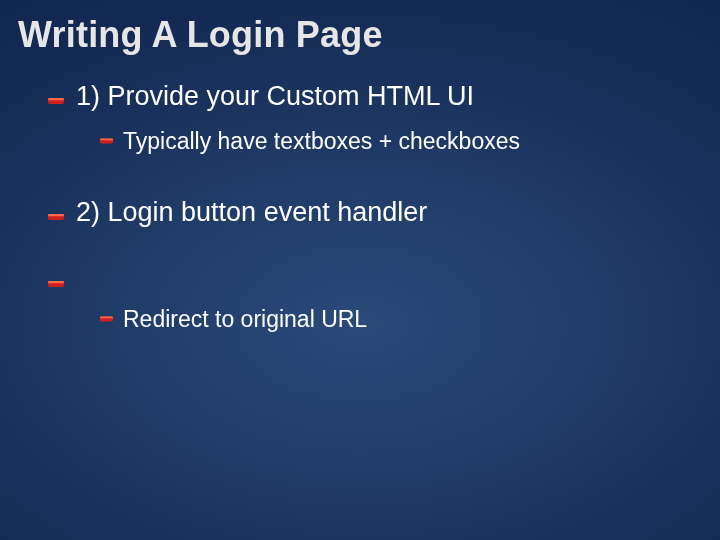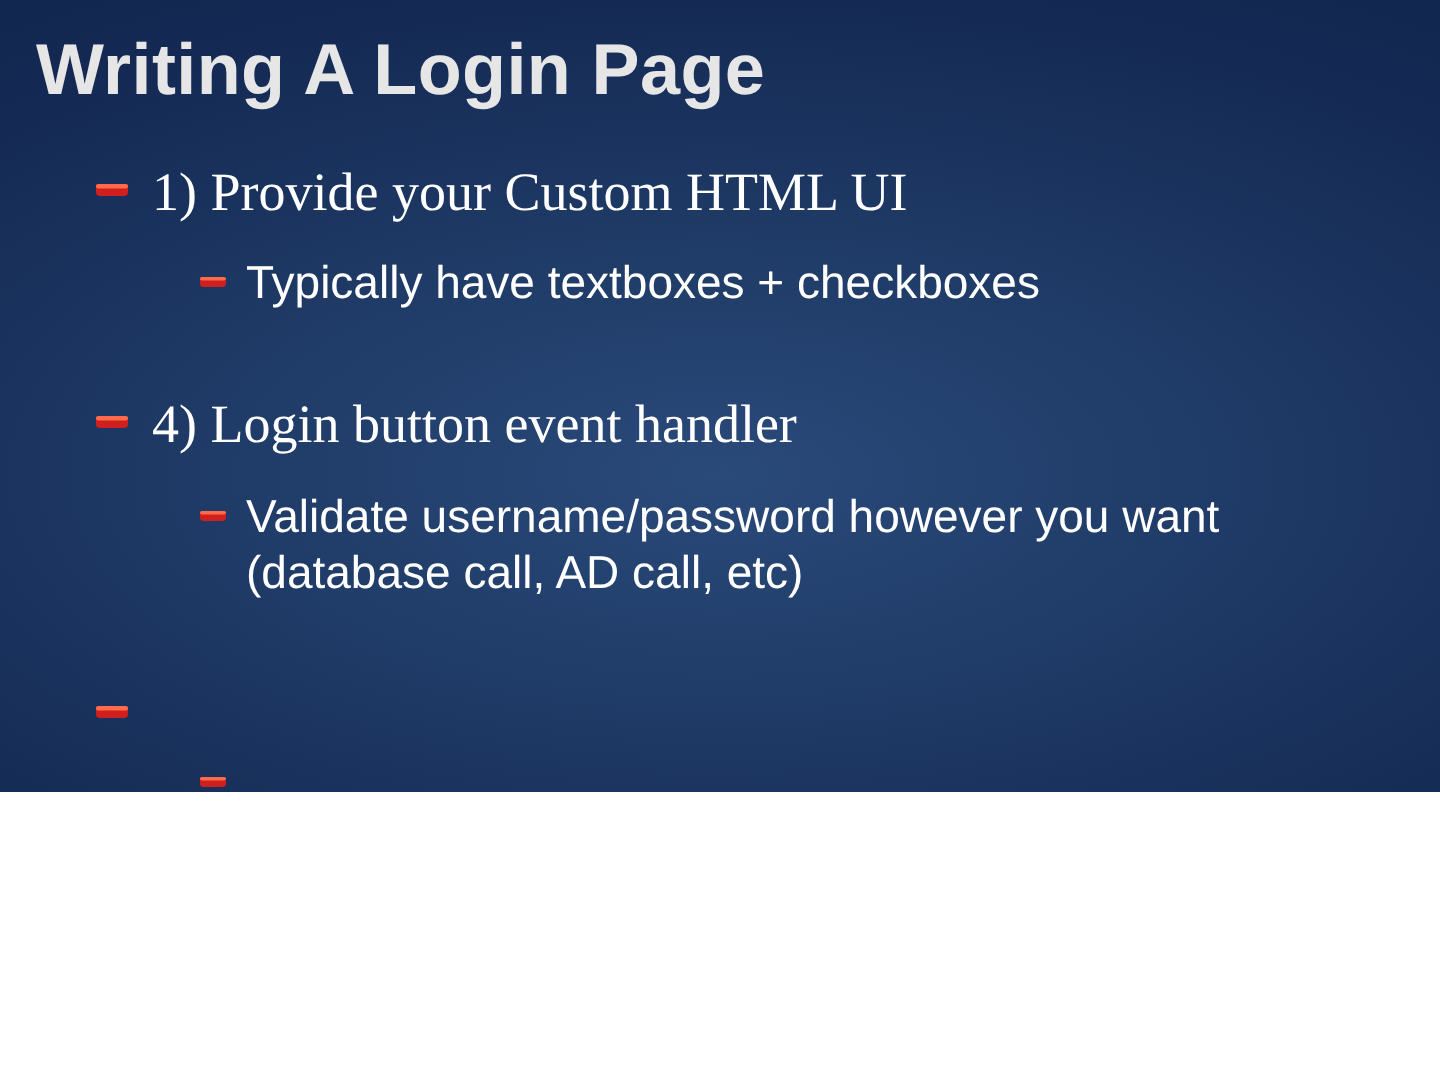--- a/index.html
+++ b/index.html
@@ -5,41 +5,40 @@
   html, body {
     margin: 0;
     padding: 0;
     width: 720px;
     height: 540px;
     overflow: hidden;
     font-family: Arial, Helvetica, sans-serif;
   }
   .slide {
     width: 720px;
-    height: 396px;
+    height: 540px;
     background: radial-gradient(ellipse 120% 100% at 50% 60%, #2a4a7a 0%, #1d3863 35%, #142a54 60%, #0c1f45 100%);
     color: #ffffff;
     box-sizing: border-box;
     position: relative;
   }
   .title {
     font-size: 36px;
     font-weight: bold;
     color: #e6e6e6;
     padding: 14px 0 0 18px;
     letter-spacing: 0.2px;
   }
   .content {
     padding: 24px 40px 0 48px;
   }
   .l1 {
     display: flex;
-    align-items: flex-start;
+    align-items: center;
     margin-top: 18px;
-    font-family: Liberation Serif, serif;
   }
   .l1:first-child {
     margin-top: 0;
   }
   .l1-text {
     font-size: 27px;
     line-height: 1.2;
     color: #ffffff;
   }
   .l2-group {
@@ -101,43 +100,35 @@
       </div>
     </div>
 
     <div class="section-gap"></div>
 
     <div class="l1">
       <svg class="bullet" viewBox="0 0 16 12">
         <rect x="0" y="3" width="16" height="6" rx="2" fill="#d01f1f"></rect>
         <rect x="0" y="3" width="16" height="2.2" rx="1" fill="#ff6a4a"></rect>
       </svg>
-      <div class="l1-text">4) Login button event handler</div>
-    </div>
-    <div class="l2-group">
-      <div class="l2">
-        <svg class="bullet-sm" viewBox="0 0 13 10">
-          <rect x="0" y="2.5" width="13" height="5" rx="1.7" fill="#d01f1f"></rect>
-          <rect x="0" y="2.5" width="13" height="1.8" rx="0.9" fill="#ff6a4a"></rect>
-        </svg>
-        <div class="l2-text">Validate username/password however you want (database call, AD call, etc)</div>
-      </div>
+      <div class="l1-text">2) Login button event handler</div>
     </div>
 
     <div class="section-gap"></div>
 
     <div class="l1">
       <svg class="bullet" viewBox="0 0 16 12">
         <rect x="0" y="3" width="16" height="6" rx="2" fill="#d01f1f"></rect>
         <rect x="0" y="3" width="16" height="2.2" rx="1" fill="#ff6a4a"></rect>
       </svg>
     </div>
     <div class="l2-group">
       <div class="l2">
         <svg class="bullet-sm" viewBox="0 0 13 10">
           <rect x="0" y="2.5" width="13" height="5" rx="1.7" fill="#d01f1f"></rect>
           <rect x="0" y="2.5" width="13" height="1.8" rx="0.9" fill="#ff6a4a"></rect>
         </svg>
+        <div class="l2-text">Redirect to original URL</div>
       </div>
     </div>
 
   </div>
 </div>
 
 </body></html>

